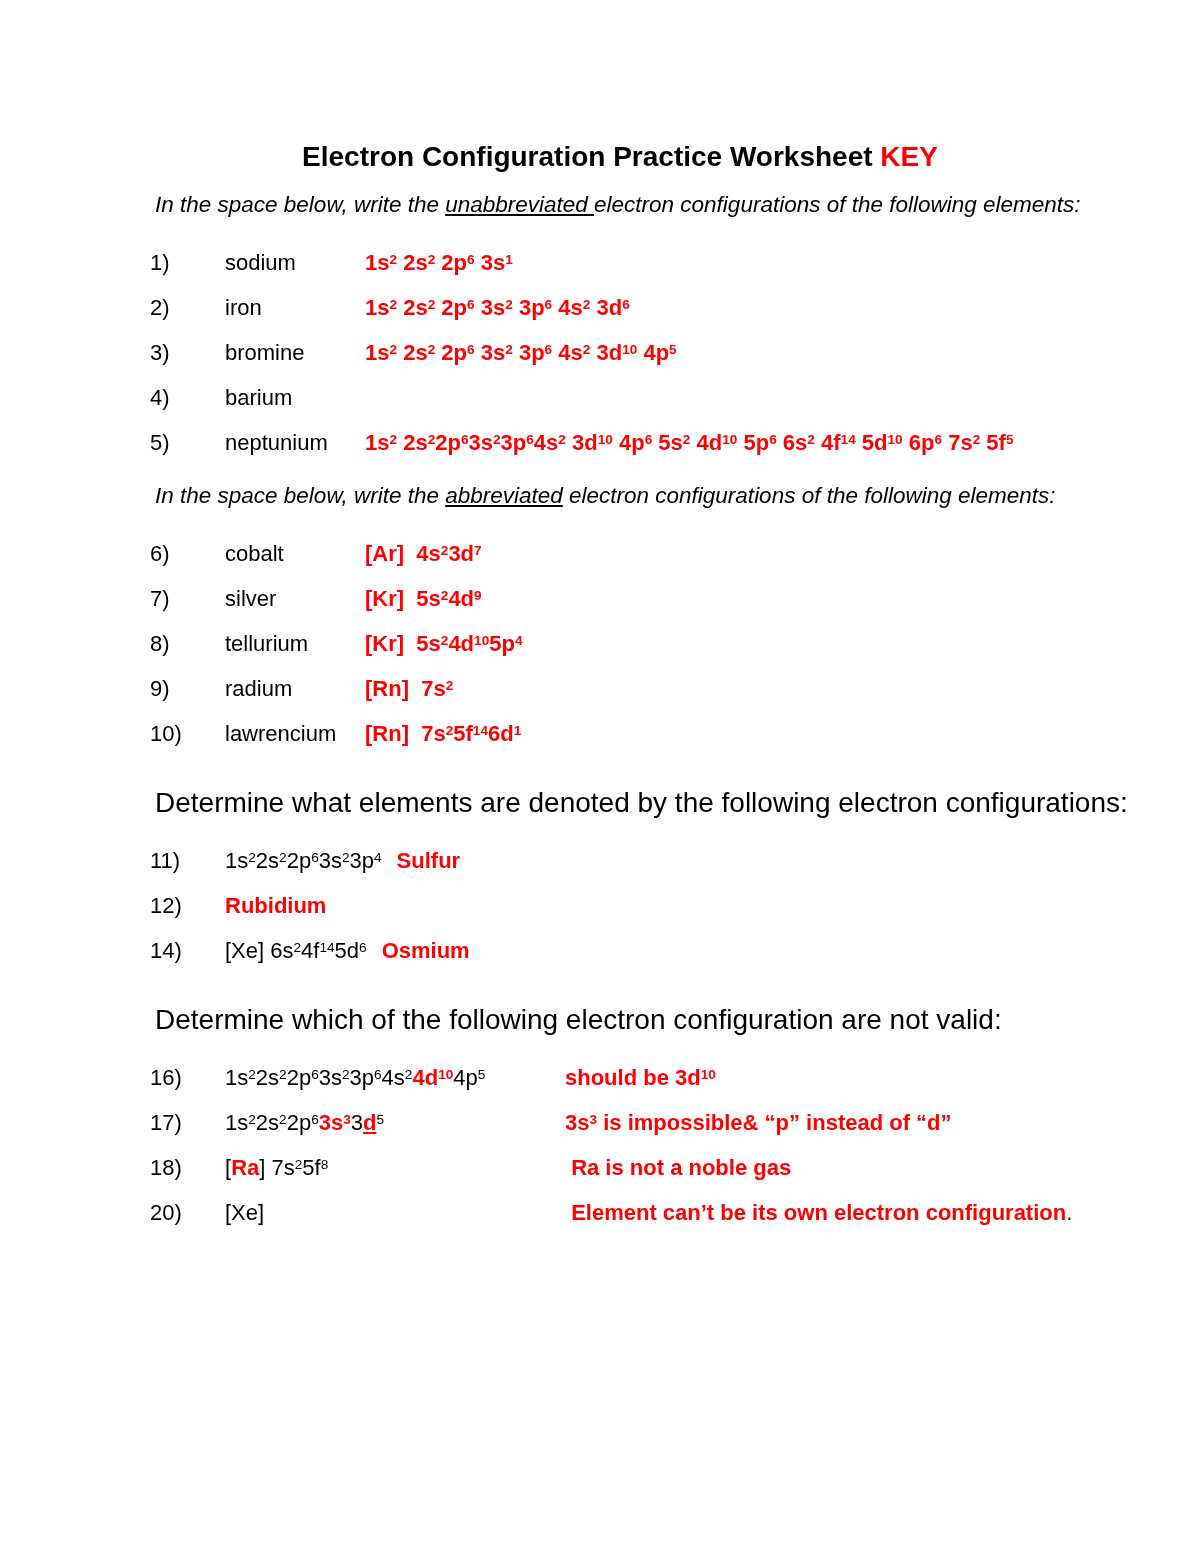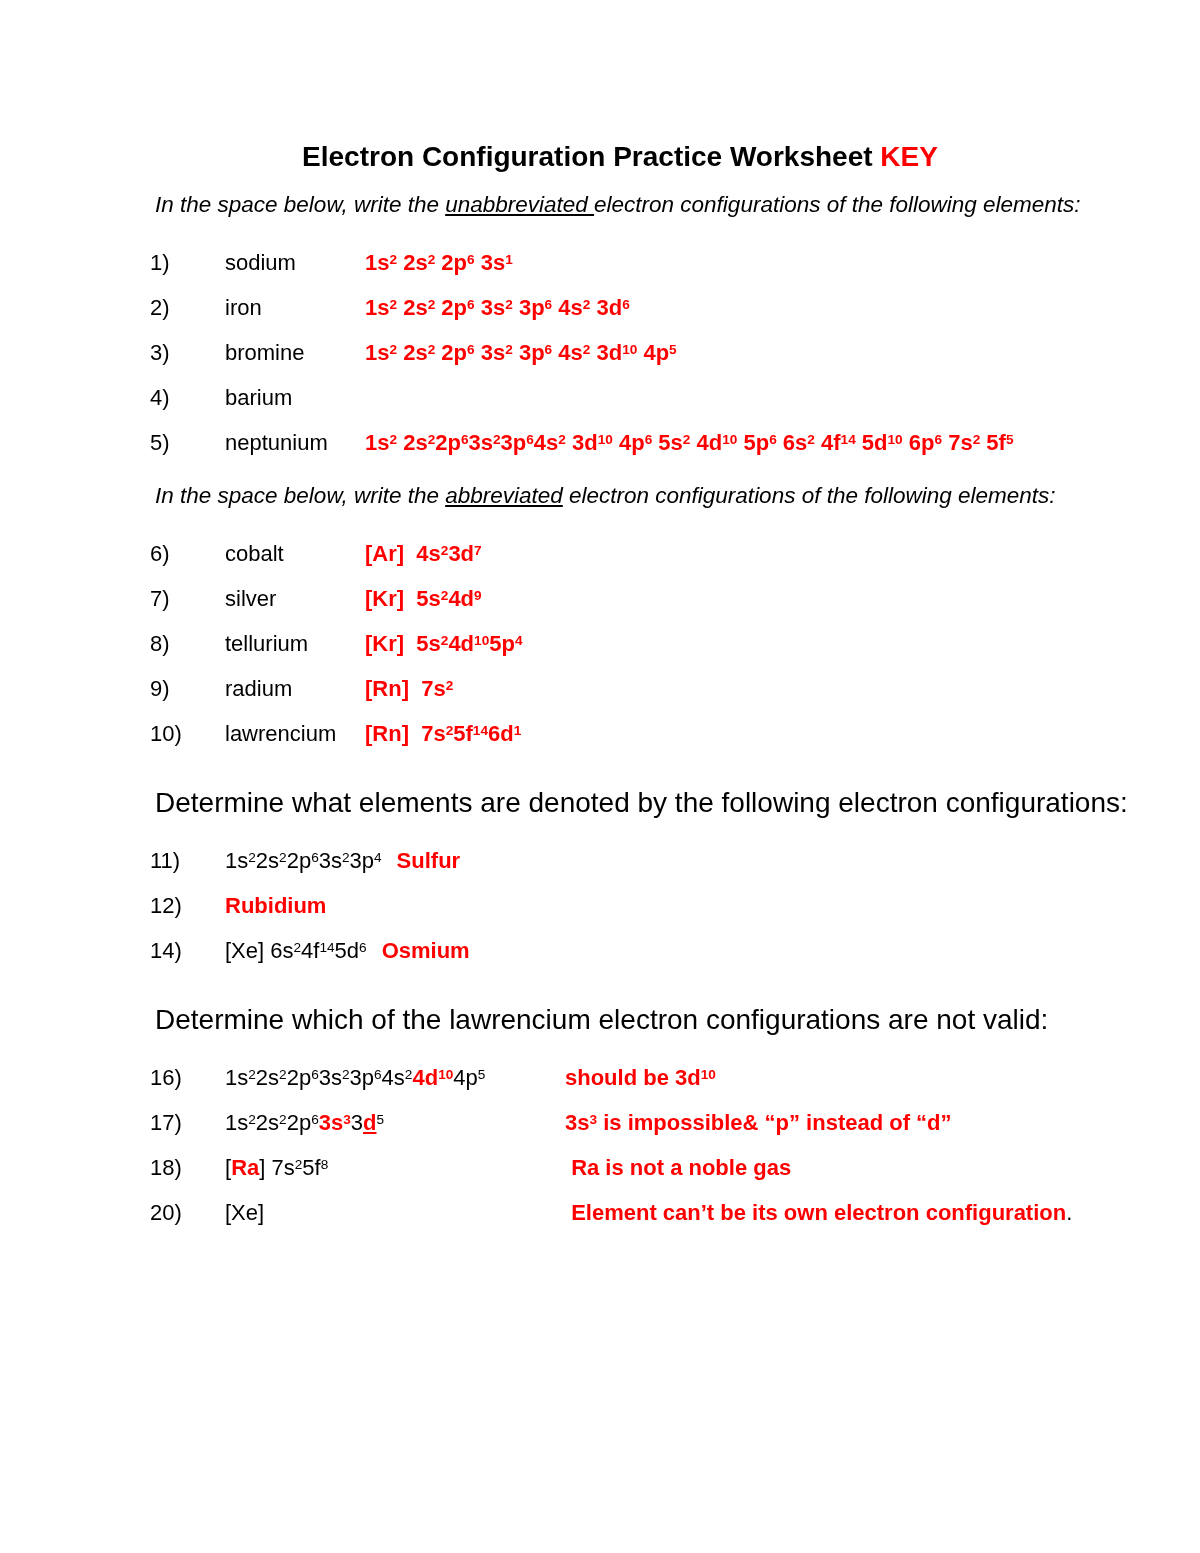--- a/index.html
+++ b/index.html
@@ -120,21 +120,21 @@
         </div>
         <div class="row">
           <span class="num k">14)</span>
           <span class="config"><span class="k">[Xe] 6s<sup>2</sup>4f<sup>14</sup>5d<sup>6</sup></span></span>
           <span class="answer"><span class="r">Osmium</span></span>
         </div>
       </div>
   </div>
 
   <div class="sec">
-    <p class="heading">Determine which of the lawrencium electron configurations are not valid:</p>
+    <p class="heading">Determine which of the following electron configuration are not valid:</p>
     <div class="items valid-list">
         <div class="row">
           <span class="num k">16)</span>
           <span class="config"><span class="k">1s<sup>2</sup>2s<sup>2</sup>2p<sup>6</sup>3s<sup>2</sup>3p<sup>6</sup>4s<sup>2</sup></span><span class="r">4d<sup>10</sup></span><span class="k">4p<sup>5</sup></span></span>
           <span class="answer"><span class="r">should be 3d<sup>10</sup></span></span>
         </div>
         <div class="row">
           <span class="num k">17)</span>
           <span class="config"><span class="k">1s<sup>2</sup>2s<sup>2</sup>2p<sup>6</sup></span><span class="r">3s<sup>3</sup></span><span class="k">3</span><span class="ru">d</span><span class="k"><sup>5</sup></span></span>
           <span class="answer"><span class="r">3s<sup>3</sup> is impossible&amp; “p” instead of “d”</span></span>

